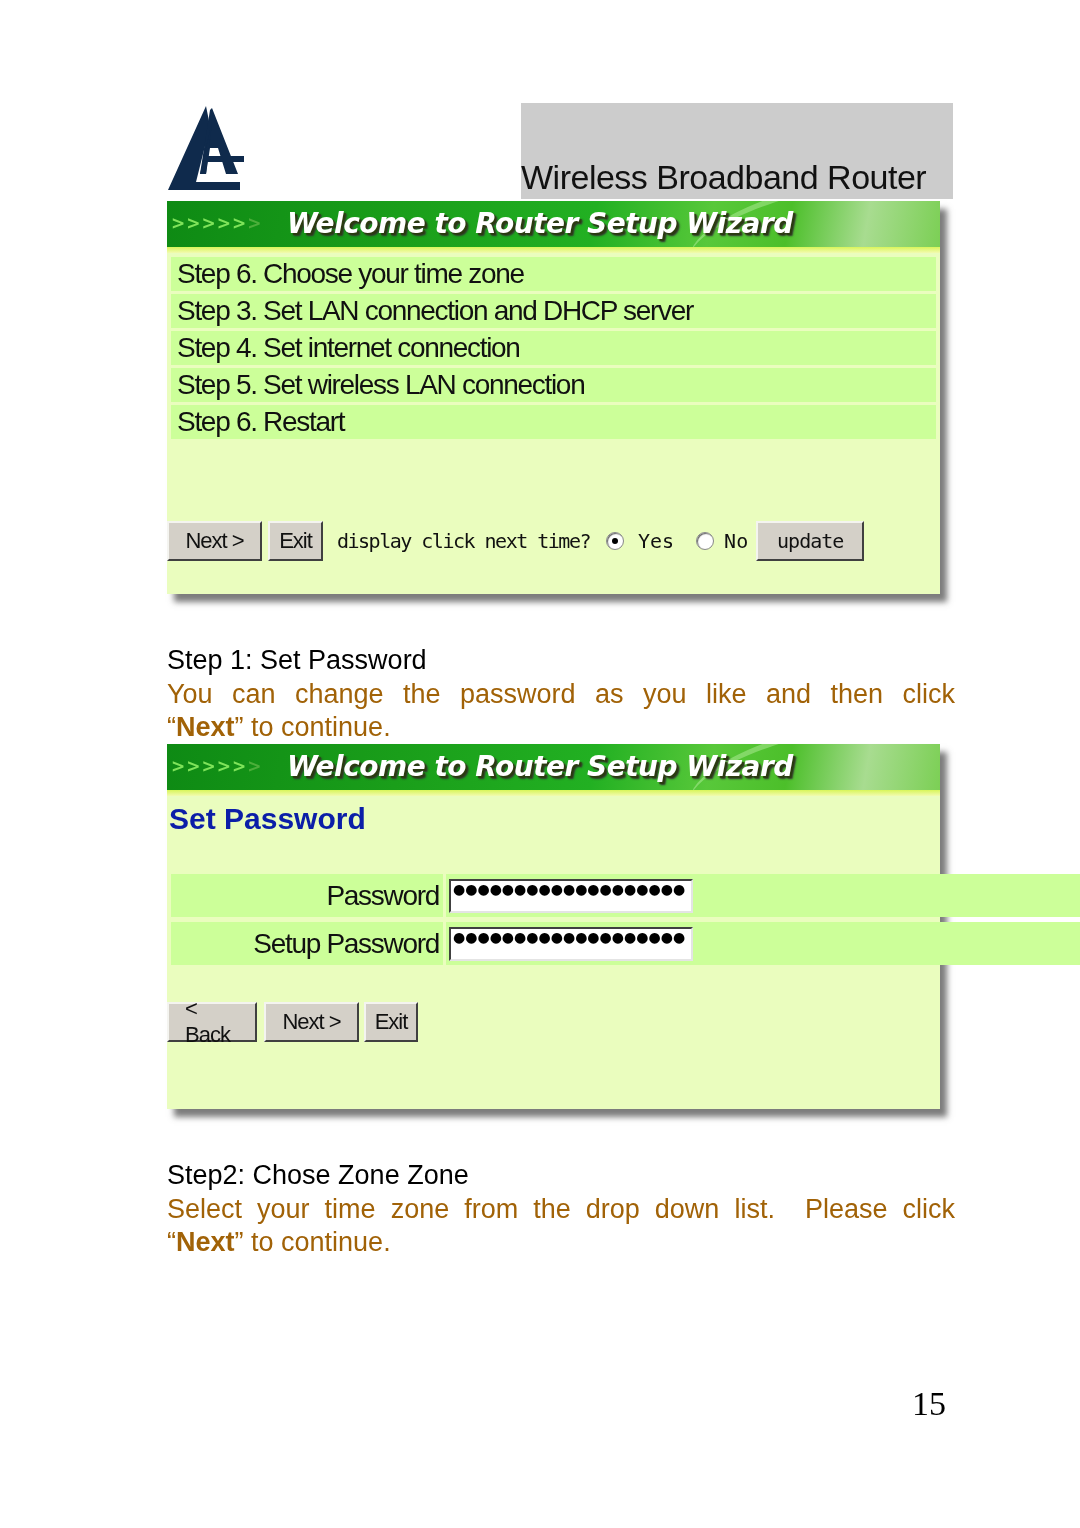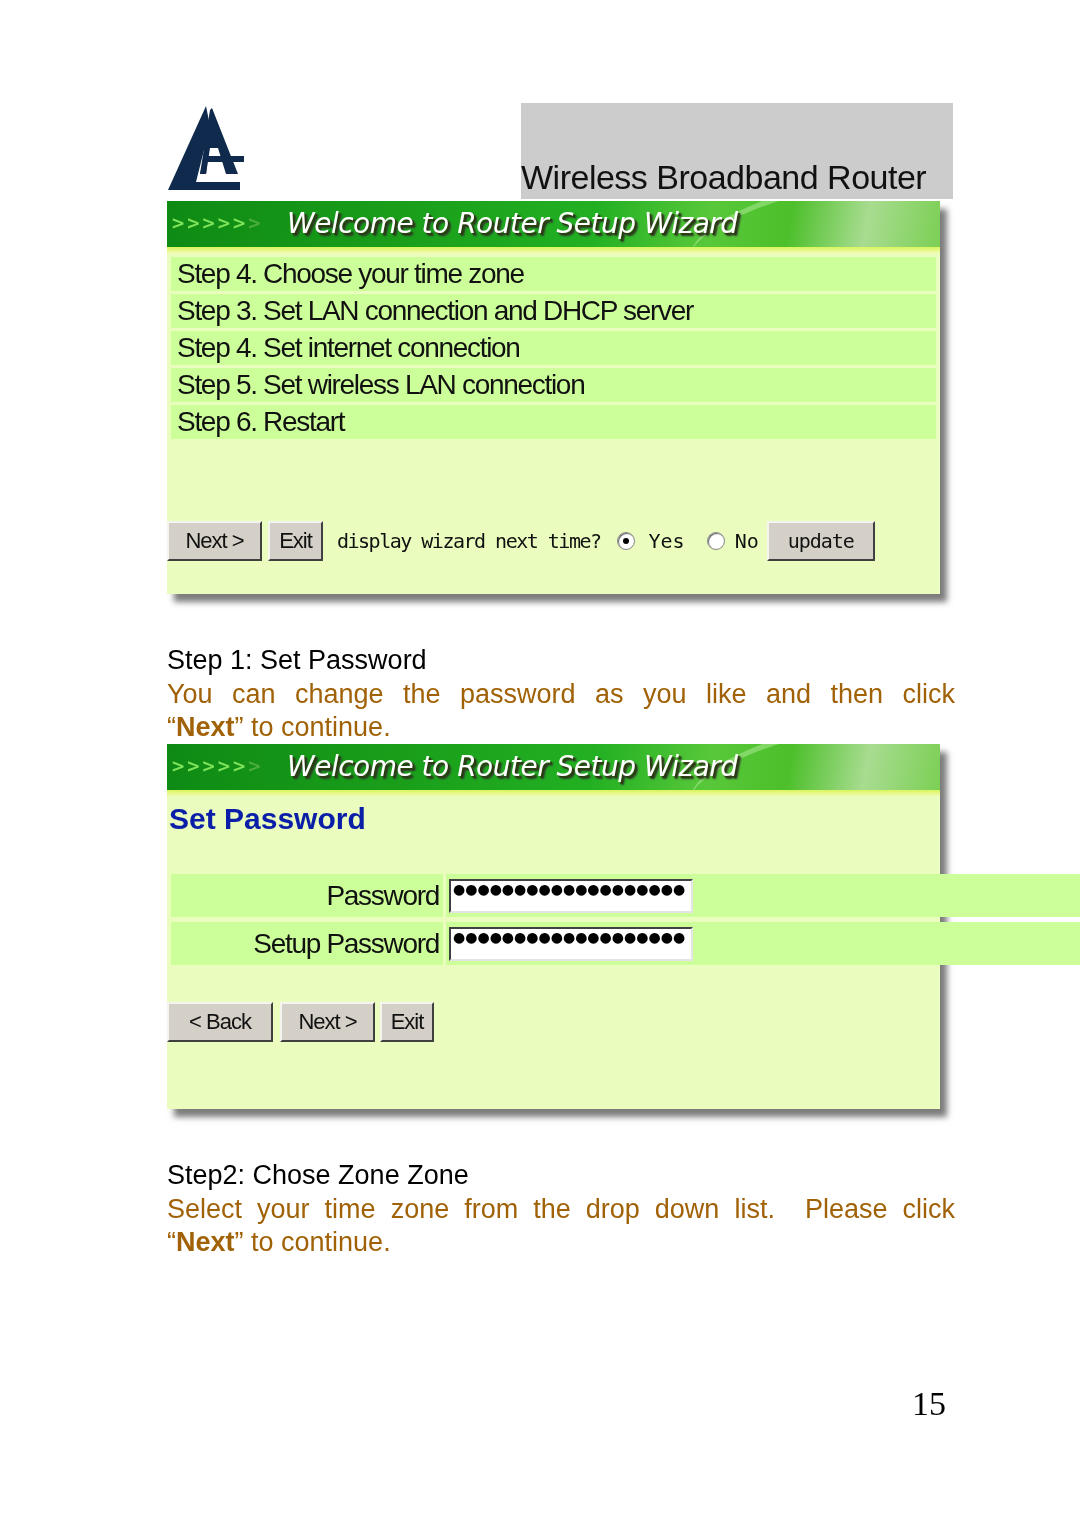--- a/index.html
+++ b/index.html
@@ -22,21 +22,21 @@
       background: linear-gradient(100deg, #0e8a14 0%, #1a9e1a 30%, #22b022 55%, #58c83a 70%, #4cbf2a 80%, #a8dc90 90%, #7bcf54 100%);
       overflow: hidden; }
     .banner::after { content: ""; position: absolute; left: 0; right: 0; bottom: 0; height: 6px;
       background: linear-gradient(180deg, #d8f55a, #f2fbb0); }
     .banner .swoosh { position: absolute; left: 520px; top: -20px; width: 300px; height: 90px;
       border-radius: 50%; border-top: 6px solid rgba(220,255,200,0.35); transform: rotate(-12deg); }
     .banner .arrows { position: absolute; left: 4px; top: 12px; font-family: "DejaVu Sans", sans-serif;
       font-size: 17px; font-weight: bold; letter-spacing: 1px; color: #7fe35a; }
     .banner .arrows span:last-child { color: #4cae3a; }
     .banner .banner-title { position: absolute; left: 120px; top: 6px; font-family: "DejaVu Sans", sans-serif;
-      font-size: 28px; font-weight: normal; font-style: italic; color: #ffffff; letter-spacing: -0.5px;
+      font-size: 28px; font-weight: bold; font-style: italic; color: #ffffff; letter-spacing: -0.5px;
       text-shadow: 2px 2px 1px #2b3b10, 3px 3px 2px #333; white-space: nowrap; }
 
     .step-list { padding: 4px 4px 0 4px; }
     .step-row { height: 34px; margin-bottom: 3px; background: #ccff99; display: flex; align-items: center;
                 padding-left: 6px; font-size: 28px; letter-spacing: -1.3px; color: #111;
                 font-family: "Liberation Sans", sans-serif; }
 
     .controls-1 { position: absolute; left: 0; top: 320px; display: flex; align-items: center; }
     .btn { background: #d4d0c8; border: 2px solid; border-color: #f4f4f0 #404040 #404040 #f4f4f0;
            font-family: "Liberation Sans", sans-serif; font-size: 22px; letter-spacing: -1px; color: #111;
@@ -60,21 +60,21 @@
     .pw-rows { position: absolute; left: 4px; top: 130px; width: 914px; }
     .pw-row { height: 43px; margin-bottom: 5px; display: flex; }
     .pw-label { width: 272px; background: #ccff99; display: flex; align-items: center; justify-content: flex-end;
                 padding-right: 4px; box-sizing: border-box; font-size: 28px; letter-spacing: -1.3px; color: #111; }
     .pw-cell { flex: 1; margin-left: 3px; background: #ccff99; display: flex; align-items: center; padding-left: 3px; }
     .pw-input { width: 244px; height: 34px; box-sizing: border-box; background: #fff;
                 border: 2px solid; border-color: #404040 #e4e4e4 #e4e4e4 #404040;
                 font-family: "DejaVu Sans", sans-serif; font-size: 14px; letter-spacing: 0px;
                 overflow: hidden; white-space: nowrap; padding: 0 2px; color: #000; }
     .controls-2 { position: absolute; left: 0; top: 258px; display: flex; }
-    .btn-back { width: 106px; }
+    .btn-back { width: 90px; }
     .btn-next-2 { width: 95px; margin-left: 7px; }
     .btn-exit-2 { width: 54px; margin-left: 5px; padding: 0; }
 
     
     .section-heading { position: absolute; left: 167px; font-size: 27px; font-weight: normal; color: #000; }
     .paragraph { position: absolute; left: 167px; width: 788px; font-size: 27px; line-height: 33px;
                  text-align: justify; color: #a16207; }
     .h1 { top: 645px; }
     .p1 { top: 678px; }
     .h2 { top: 1160px; }
@@ -100,30 +100,30 @@
 
 <div class="panel panel-1">
   <div class="banner">
     <div class="swoosh"></div>
     <div class="arrows">
       <span>&gt;&gt;&gt;&gt;&gt;</span><span>&gt;</span>
     </div>
     <div class="banner-title">Welcome to Router Setup Wizard</div>
   </div>
   <div class="step-list">
-    <div class="step-row">Step 4. Choose your time zone</div>
+    <div class="step-row">Step 6. Choose your time zone</div>
     <div class="step-row">Step 3. Set LAN connection and DHCP server</div>
     <div class="step-row">Step 4. Set internet connection</div>
     <div class="step-row">Step 5. Set wireless LAN connection</div>
     <div class="step-row">Step 6. Restart</div>
   </div>
   <div class="controls-1">
     <div class="btn btn-next-1">Next &gt;</div>
     <div class="btn btn-exit-1">Exit</div>
-    <span class="prompt">display wizard next time?</span>
+    <span class="prompt">display click next time?</span>
     <span class="radio">
         <span class="dot"></span>
       </span>
     <span class="radio-label">Yes</span>
     <span class="radio" style="margin-left:22px;"></span>
     <span class="radio-label" style="margin-left:10px;">No</span>
     <div class="btn btn-update">update</div>
   </div>
 </div>
 

